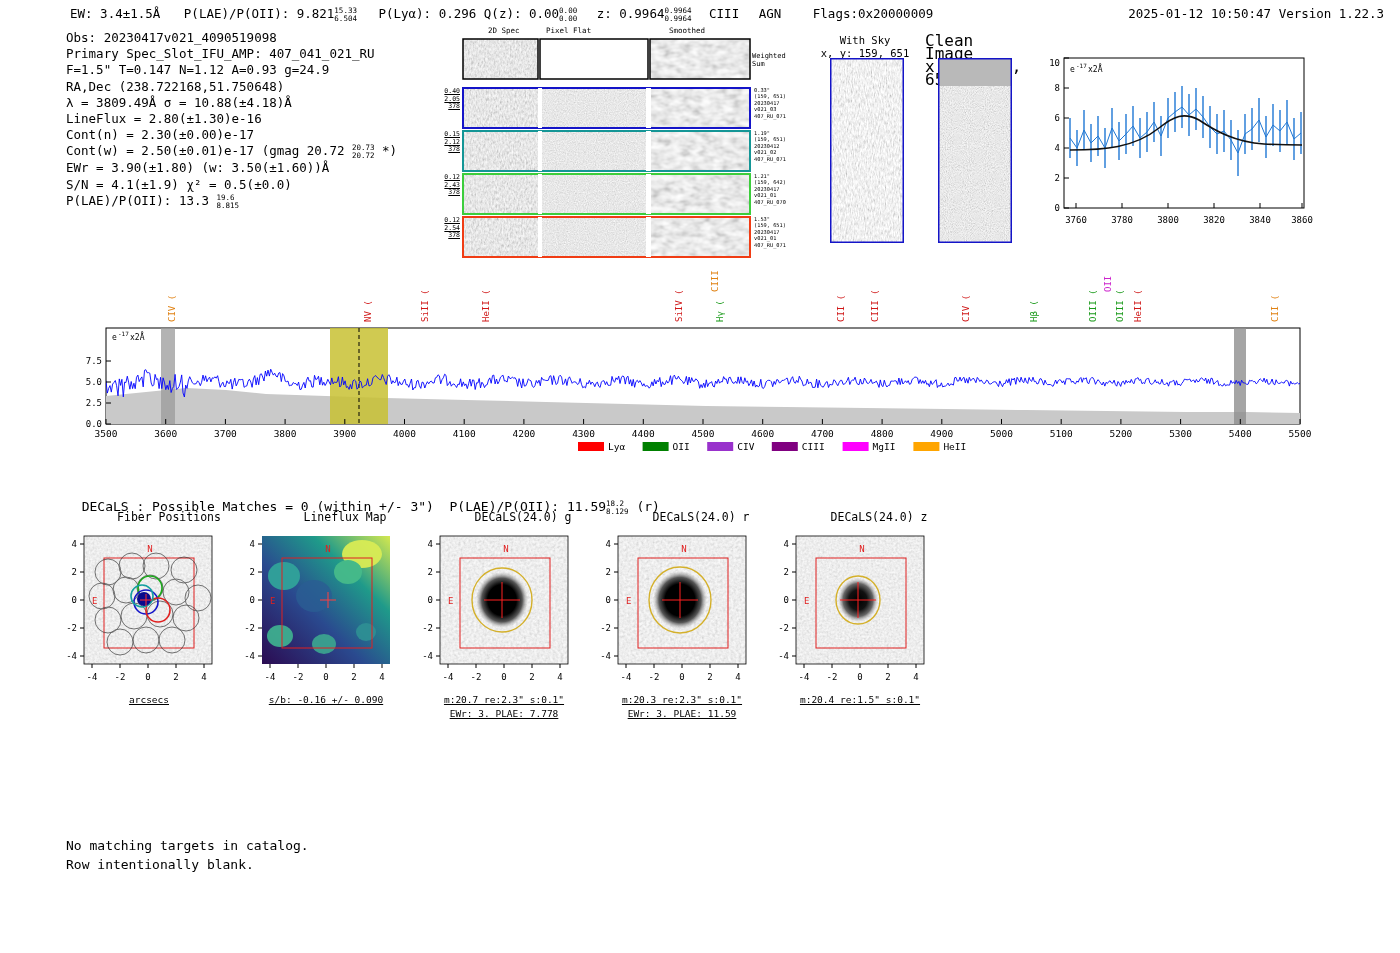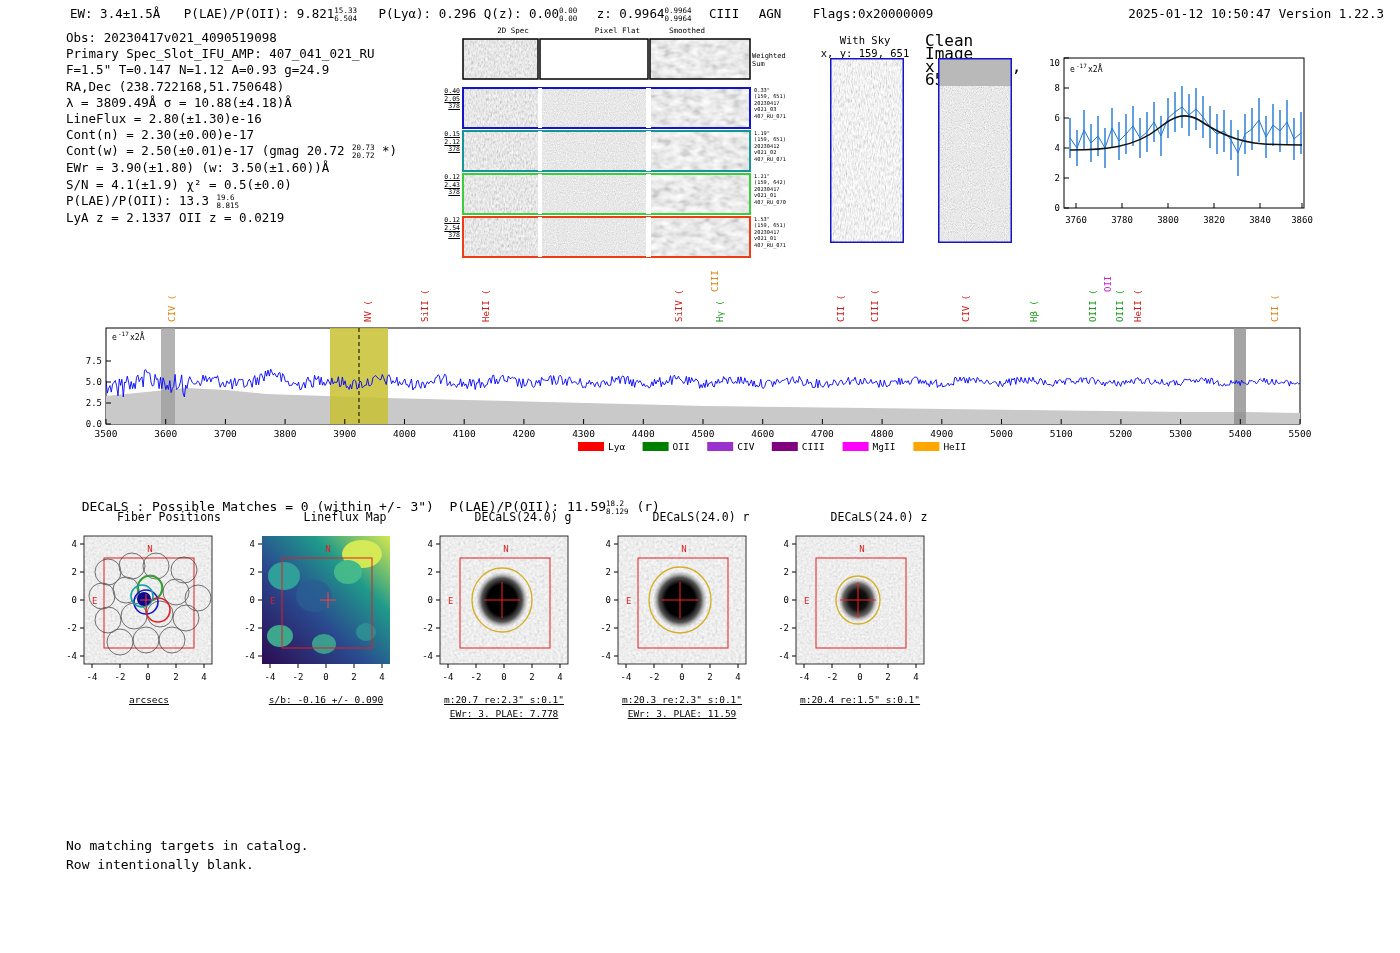--- a/index.html
+++ b/index.html
@@ -53,26 +53,25 @@
   <div>Primary Spec_Slot_IFU_AMP: 407_041_021_RU</div>
   <div>F=1.5"  T=0.147  N=1.12  A=0.93  g=24.9</div>
   <div>RA,Dec (238.722168,51.750648)</div>
   <div>λ = 3809.49Å  σ = 10.88(±4.18)Å</div>
   <div>LineFlux = 2.80(±1.30)e-16</div>
   <div>Cont(n) = 2.30(±0.00)e-17</div>
   <div style="white-space:pre">Cont(w) = 2.50(±0.01)e-17 (gmag 20.72 <span class="supsub"><span>20.73</span><span>20.72</span></span> *)</div>
   <div>EWr = 3.90(±1.80) (w: 3.50(±1.60))Å</div>
   <div>S/N = 4.1(±1.9)  χ² = 0.5(±0.0)</div>
   <div style="white-space:pre">P(LAE)/P(OII): 13.3 <span class="supsub"><span>19.6</span><span>8.815</span></span></div>
-  <div>LyA z = 2.1337  OII z = 0.0219</div>
 </div>
 
 <div class="abs" id="specpanel">
-  <div class="collabel" style="left:16px;top:-4px;width:70px;text-align:center">2D Spec</div>
-  <div class="collabel" style="left:108px;top:-4px;width:70px;text-align:right">Pixel Flat</div>
+  <div class="collabel" style="left:26px;top:-4px;width:70px;text-align:left">2D Spec</div>
+  <div class="collabel" style="left:84px;top:-4px;width:70px;text-align:left">Pixel Flat</div>
   <div class="collabel" style="left:185px;top:-4px;width:80px;text-align:center">Smoothed</div>
   <div class="collabel" style="left:290px;top:22px;width:46px;font-size:7px;line-height:8px;">Weighted<br>Sum</div>
 
   <svg width="330" height="222" style="position:absolute;left:0;top:8px">
     <defs>
       <filter id="nz" x="0" y="0" width="100%" height="100%">
         <feTurbulence type="fractalNoise" baseFrequency="0.62 0.30" numOctaves="3" seed="7"></feTurbulence>
         <feColorMatrix type="saturate" values="0"></feColorMatrix>
         <feComponentTransfer>
             <feFuncR type="linear" slope="0.85" intercept="0.18"></feFuncR>

